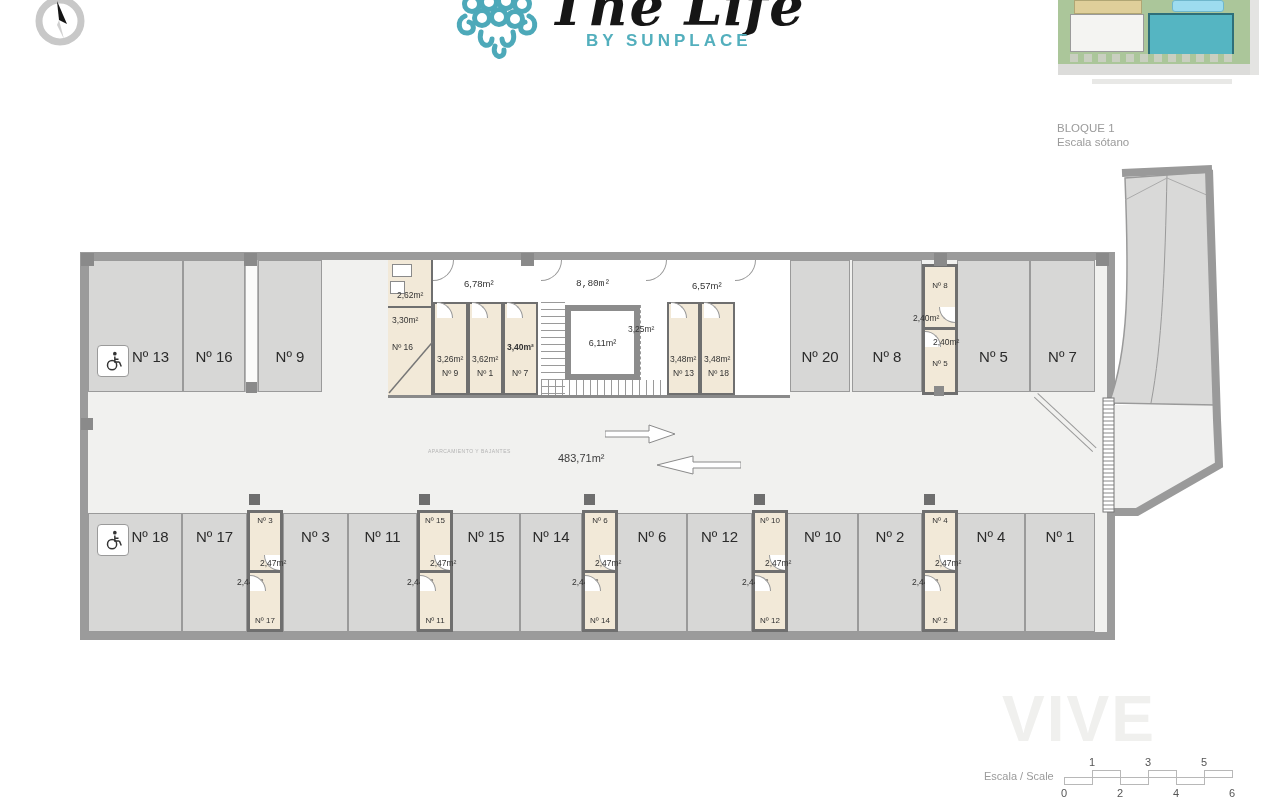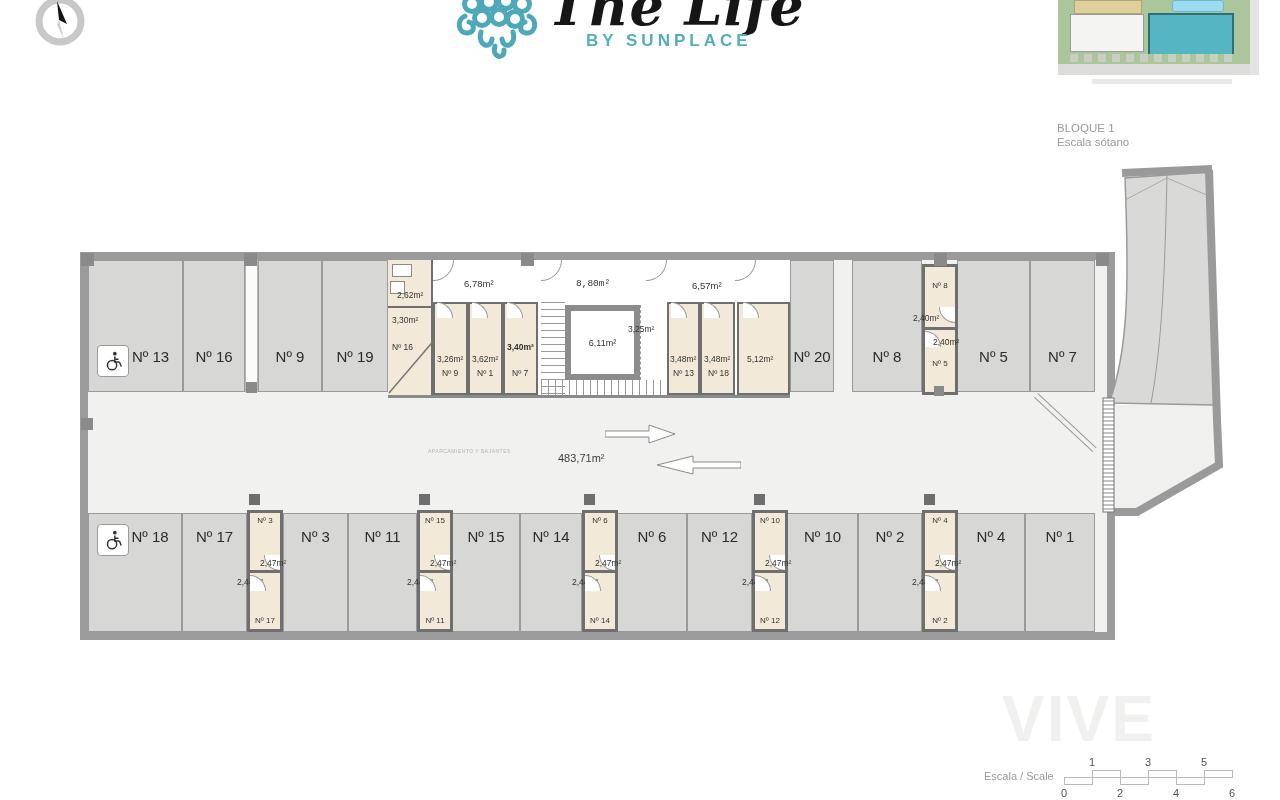--- a/index.html
+++ b/index.html
@@ -118,24 +118,21 @@
       </span>
       <span class="lbl toplbl" style="left:30px;">Nº 13</span>
     </div>
     <div class="stall" style="left:95px;top:0;width:62px;height:132px;">
       <span class="lbl toplbl">Nº 16</span>
     </div>
     <div class="gapstrip" style="left:157px;top:0;width:13px;height:132px;"></div>
     <div class="stall" style="left:170px;top:0;width:64px;height:132px;">
       <span class="lbl toplbl">Nº 9</span>
     </div>
-    <div class="stall" style="left:234px;top:0;width:66px;height:132px;">
-      <span class="lbl toplbl">Nº 19</span>
-    </div>
-    <div class="stall" style="left:702px;top:0;width:44px;height:132px;">
+    <div class="stall" style="left:702px;top:0;width:60px;height:132px;">
       <span class="lbl toplbl">Nº 20</span>
     </div>
     <div class="stall" style="left:764px;top:0;width:70px;height:132px;">
       <span class="lbl toplbl">Nº 8</span>
     </div>
     <div class="stall" style="left:869px;top:0;width:73px;height:132px;">
       <span class="lbl toplbl">Nº 5</span>
     </div>
     <div class="stall" style="left:942px;top:0;width:65px;height:132px;">
       <span class="lbl toplbl">Nº 7</span>
@@ -200,24 +197,20 @@
 
       <div class="room" style="left:279px;top:42px;width:33px;height:93px;">
         <span class="arc arcR" style="left:2px;top:-2px;"></span>
         <span class="corelbl" style="left:1px;top:50px;">3,48m²</span>
         <span class="corelbl" style="left:4px;top:64px;">Nº 13</span>
       </div>
       <div class="room" style="left:312px;top:42px;width:35px;height:93px;">
         <span class="arc arcR" style="left:2px;top:-2px;"></span>
         <span class="corelbl" style="left:2px;top:50px;">3,48m²</span>
         <span class="corelbl" style="left:6px;top:64px;">Nº 18</span>
-      </div>
-      <div class="room" style="left:349px;top:42px;width:53px;height:93px;">
-        <span class="arc arcR" style="left:4px;top:-2px;"></span>
-        <span class="corelbl" style="left:8px;top:50px;">5,12m²</span>
       </div>
     </div>
 
     <span class="abs" id="note-txt" style="left:340px;top:188px;">APARCAMIENTO Y BAJANTES</span>
     <span class="abs" id="area-total" style="left:470px;top:192px;">483,71m²</span>
     <svg class="abs" style="left:517px;top:163px;" width="72" height="22" viewBox="0 0 72 22">
       <polygon points="0,8 44,8 44,2 70,11 44,20 44,14 0,14" fill="#fff" stroke="#8a8a8a" stroke-width="1"></polygon>
     </svg>
     <svg class="abs" style="left:565px;top:193px;" width="88" height="24" viewBox="0 0 88 24">
       <polygon points="88,9 40,9 40,3 4,12 40,21 40,15 88,15" fill="#fff" stroke="#8a8a8a" stroke-width="1"></polygon>

